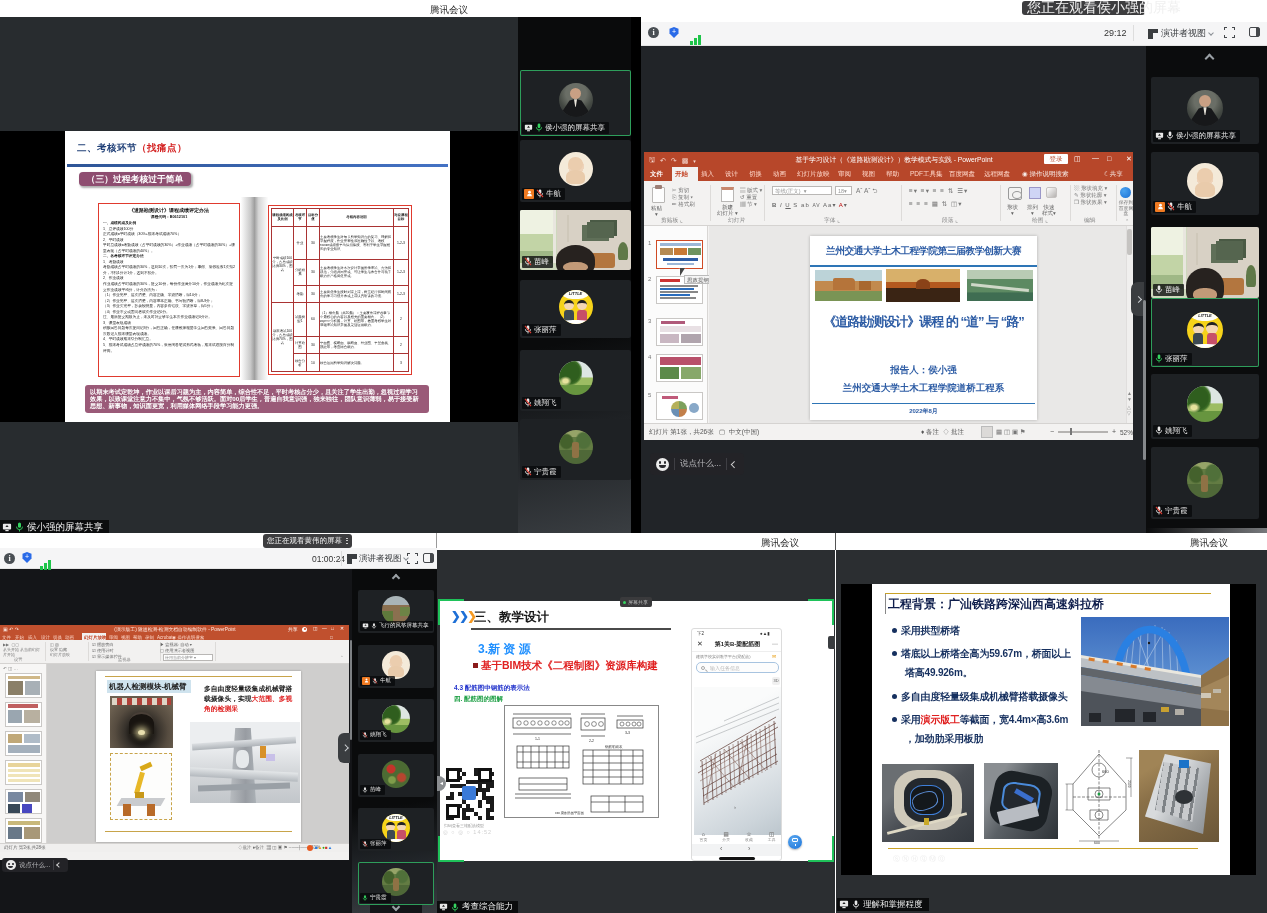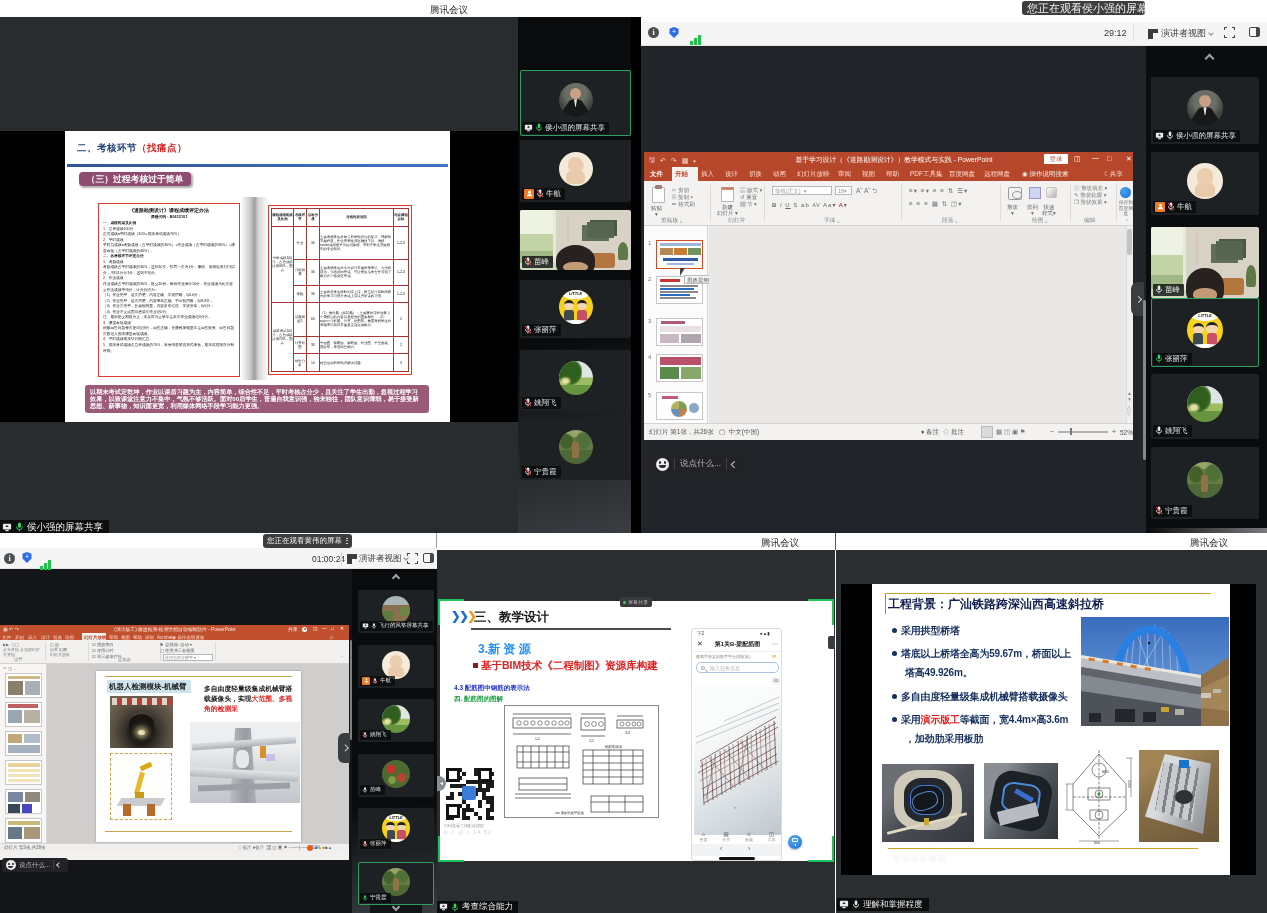--- a/index.html
+++ b/index.html
@@ -67,21 +67,21 @@
 .cor i:nth-child(4){right:0;bottom:0;border-right-width:1.6px;border-bottom-width:1.6px}
 .panic{width:11px;height:10px;border:1.5px solid #45484c;border-radius:2px}
 .panic:before{content:"";position:absolute;right:0;top:0;width:3.5px;height:100%;background:#45484c}
 .lay{width:10px;height:10px;position:relative;background:#3a3d40}
 .lay:before{content:"";position:absolute;right:0;bottom:0;width:45%;height:45%;background:#f5f5f6;border-left:1.5px solid #f5f5f6;border-top:1.5px solid #f5f5f6;box-sizing:content-box}
 </style></head>
 <body>
 
 <div class="a" style="left:0;top:0;width:1267px;height:17px;background:#fff"></div>
 <div class="a" style="left:430px;top:4px;font-size:9.5px;color:#2a2a2a">腾讯会议</div>
-<div class="a" style="left:1022px;top:1px;width:123px;height:14px;white-space:nowrap;background:#3d3d3f;border-radius:3px;color:#f0f0f0;font-size:11px;display:flex;align-items:center;padding:0 5px;gap:5px">
+<div class="a" style="left:1022px;top:1px;width:123px;height:14px;white-space:nowrap;background:#3d3d3f;border-radius:3px;color:#f0f0f0;font-size:14px;display:flex;align-items:center;padding:0 5px;gap:5px">
     <span>您正在观看侯小强的屏幕</span>
     <span style="display:inline-block;width:9px;border-top:1.2px solid #ccc;border-bottom:1.2px solid #ccc;height:7px;background:linear-gradient(#ccc,#ccc) center/100% 1.2px no-repeat"></span>
   </div>
 
 <div class="a" id="tl" style="left:0;top:17px;width:635px;height:516px;background:#282c2f;overflow:hidden">
   <div class="a" style="left:0;top:114px;width:518px;height:291px;background:#000"></div>
 
   <div class="a" style="left:65px;top:114px;width:385px;height:291px;background:#fff">
     <div class="a" style="left:12px;top:11px;font-size:9.5px;font-weight:bold;letter-spacing:.5px"><span style="color:#1f3f77">二、考核环节</span><span style="color:#d42020">（找痛点）</span></div>
     <div class="a" style="left:2px;top:33px;width:381px;height:2.5px;background:linear-gradient(90deg,#2e5597,#4472c4)"></div>
@@ -410,20 +410,39 @@
         <div class="a" style="left:14px;top:8px;width:16px;height:16px;border-radius:50%;background:conic-gradient(#7ca05c 0 25%,#c27f4a 25% 50%,#6a8fb5 50% 75%,#b5b05a 75%)"></div>
         <div class="a" style="left:32px;top:10px;width:10px;height:10px;border-radius:50%;background:#88a8c8"></div>
       </div>
 <div class="a" style="left:36px;top:116px;width:0;height:0;border-left:5px solid #444;border-bottom:8px solid transparent;filter:drop-shadow(0 0 1px #fff)"></div>
 <div class="a" style="left:40px;top:123px;width:28px;height:9px;background:#f5f5f5;border:1px solid #bbb;font-size:5.5px;color:#555;line-height:8px;text-align:center">思政提纲</div>
 <div class="a" style="left:65px;top:74px;width:417px;height:197px;background:#e9e8e7"></div>
 <div class="a" style="left:482px;top:74px;width:7px;height:197px;background:#f0efee;border-left:1px solid #e0dedd"></div>
 <div class="a" style="left:483px;top:77px;width:5px;height:26px;background:#c5c3c1;border-radius:2px"></div>
 <div class="a" style="left:483px;top:238px;font-size:5px;color:#888;line-height:6px;text-align:center">▲<br>▼</div>
 <div class="a" style="left:483px;top:252px;font-size:5px;color:#888;line-height:6px;text-align:center">△<br>▽</div>
+<div class="a" style="left:166px;top:84px;width:227px;height:184px;background:#fff;box-shadow:0 0 3px rgba(0,0,0,.25)">
+<div class="a" style="left:0;top:9px;width:227px;text-align:center;font-size:9.8px;font-weight:bold;color:#2e5da5;letter-spacing:-.5px">兰州交通大学土木工程学院第三届教学创新大赛</div>
+<div class="a" style="left:0px;top:29px;width:227px;height:2px;background:#2e75b6"></div>
+<div class="a" style="left:5px;top:34px;width:67px;height:31px;background:linear-gradient(180deg,#bcd3d8 0 35%,#c28a4e 36% 68%,#7a9455 69% 100%)">
+          <i class="a" style="display:block;left:18px;top:8px;width:22px;height:12px;background:#b5743a;border-radius:2px 4px 0 0"></i>
+          <i class="a" style="display:block;left:44px;top:11px;width:12px;height:9px;background:#a8682f"></i>
+        </div>
+<div class="a" style="left:76px;top:33px;width:74px;height:33px;background:linear-gradient(180deg,#d8b06a 0 38%,#b3591f 39% 58%,#3a2414 59% 100%)">
+          <i class="a" style="display:block;left:30px;top:10px;width:14px;height:10px;background:#8a4218;border-radius:50% 50% 0 0"></i>
+        </div>
+<div class="a" style="left:157px;top:34px;width:66px;height:31px;background:linear-gradient(180deg,#b9cbb4 0 28%,#5d8a62 29% 72%,#3f6d52 73% 100%)">
+          <i class="a" style="display:block;left:4px;top:16px;width:58px;height:3px;background:#cfd8c8;transform:rotate(6deg)"></i>
+        </div>
+<div class="a" style="left:0;top:77px;width:227px;text-align:center;font-size:13px;font-weight:bold;color:#2e5da5;letter-spacing:-1px">《道路勘测设计》课程 的 “道” 与 “路”</div>
+<div class="a" style="left:0;top:128px;width:227px;text-align:center;font-size:9.5px;font-weight:bold;color:#2e5da5">报告人：侯小强</div>
+<div class="a" style="left:0;top:146px;width:227px;text-align:center;font-size:9.5px;font-weight:bold;color:#2e5da5">兰州交通大学土木工程学院道桥工程系</div>
+<div class="a" style="left:2px;top:167px;width:223px;height:1px;background:#2e75b6"></div>
+<div class="a" style="left:0;top:171px;width:227px;text-align:center;font-size:6px;font-weight:bold;color:#2e5da5">2022年8月</div>
+</div>
 <div class="a" style="left:0;top:271px;width:489px;height:17px;background:#f3f2f1;border-top:1px solid #d5d3d1"></div>
 <div class="a" style="left:5px;top:276px;font-size:6.5px;color:#555">幻灯片 第1张，共26张&nbsp;&nbsp;&nbsp;▢&nbsp;&nbsp;中文(中国)</div>
 <div class="a" style="left:277px;top:276px;font-size:6.5px;color:#555">♦ 备注&nbsp;&nbsp;♢ 批注</div>
 <div class="a" style="left:337px;top:274px;width:12px;height:12px;background:#dcdad8;border:1px solid #bbb"></div>
 <div class="a" style="left:352px;top:276px;font-size:6.5px;color:#777">▦&nbsp;◫&nbsp;▣&nbsp;⚑</div>
 <div class="a" style="left:406px;top:276px;font-size:7px;color:#555">−</div>
 <div class="a" style="left:414px;top:279px;width:50px;height:1.5px;background:#b5b3b1"></div>
 <div class="a" style="left:426px;top:276px;width:2px;height:7px;background:#777"></div>
 <div class="a" style="left:468px;top:276px;font-size:7px;color:#555">+</div>
 <div class="a" style="left:476px;top:277px;font-size:6.5px;color:#555">52%</div>

